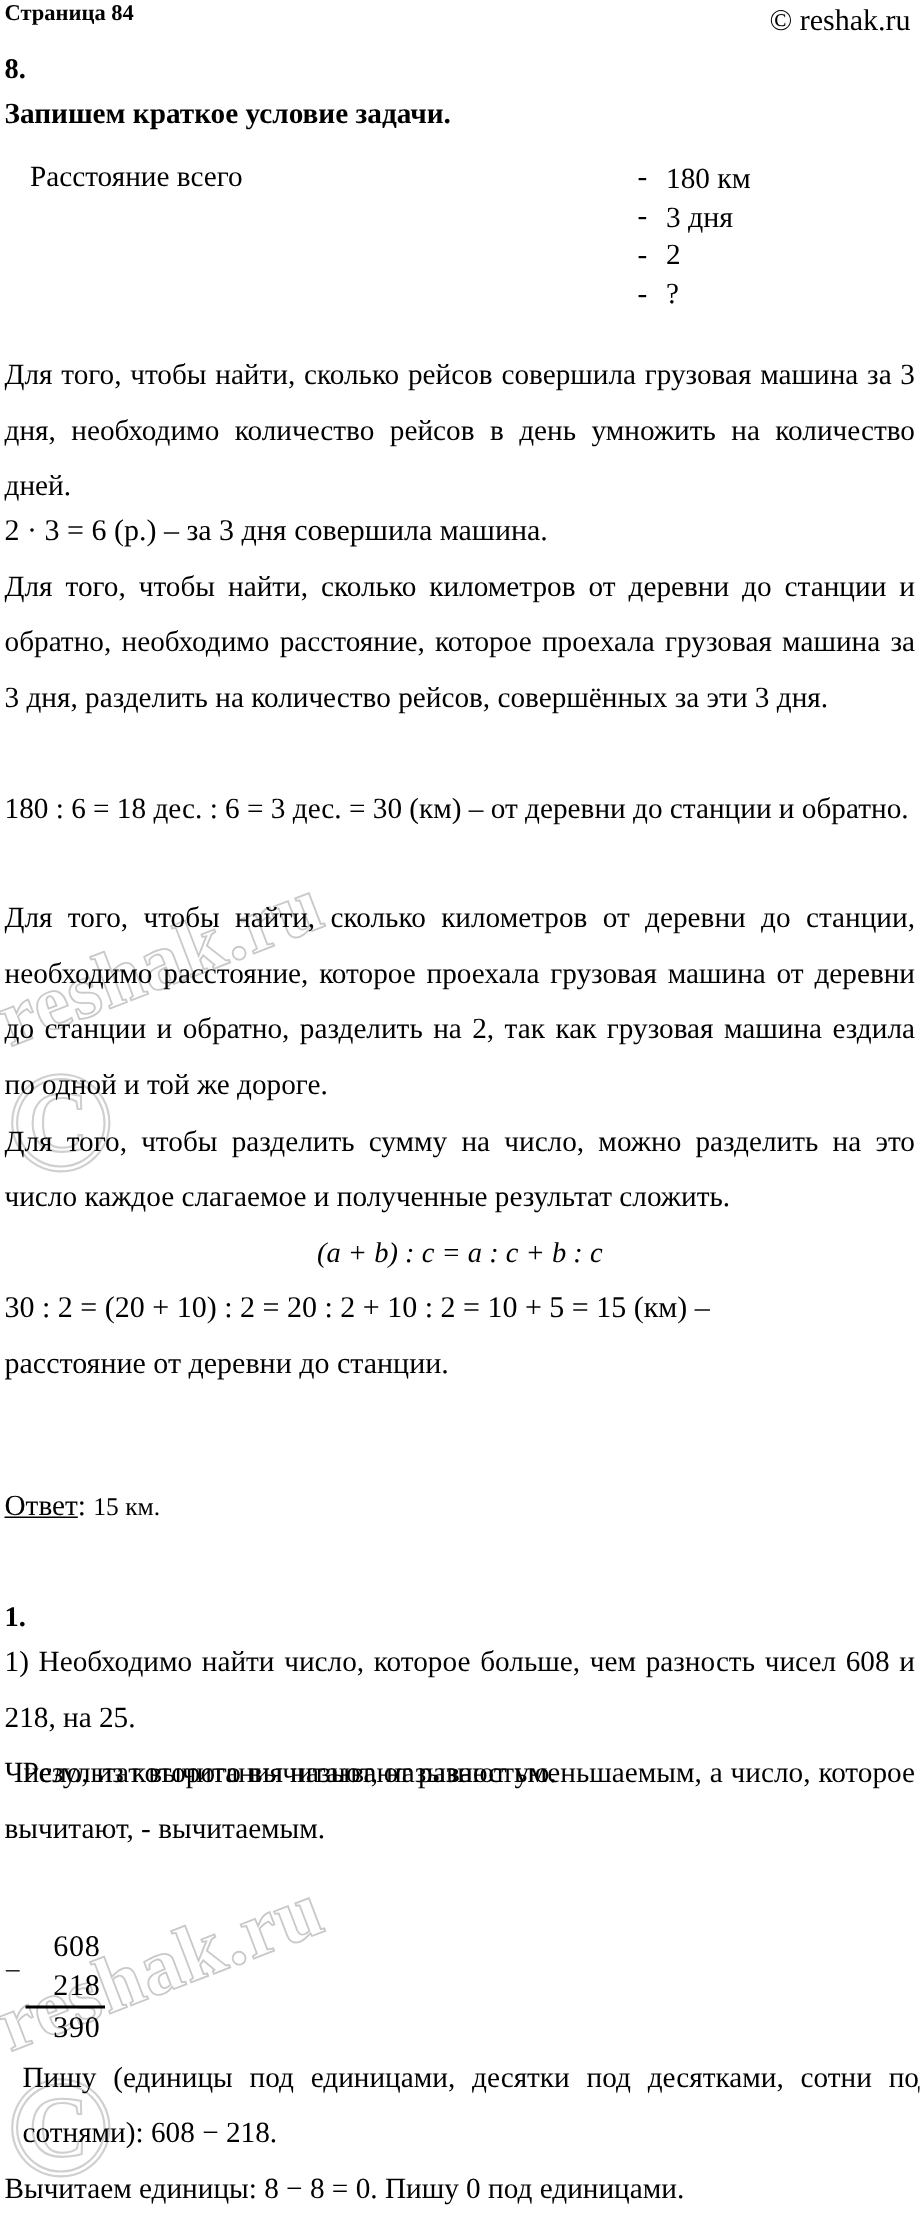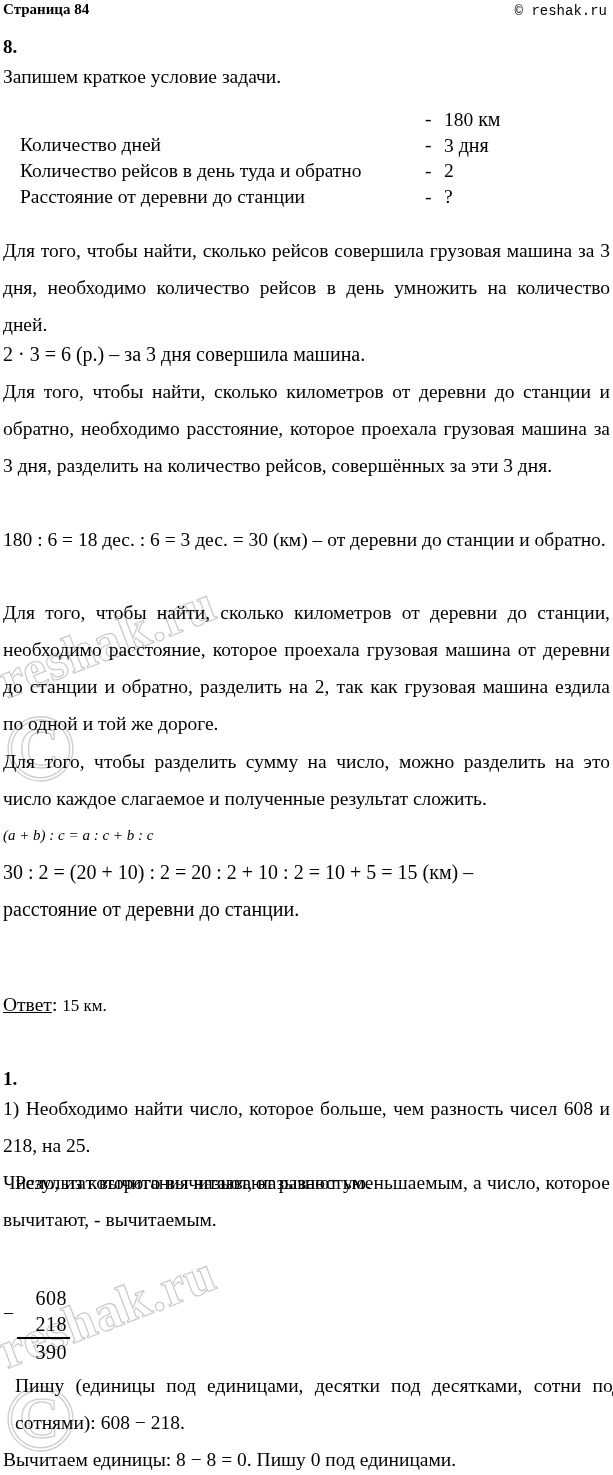--- a/index.html
+++ b/index.html
@@ -73,23 +73,22 @@
     top: 1px;
     font-size: 15px;
     font-weight: 700;
     letter-spacing: 0px;
     text-align: center;
   }
   .site-credit {
     position: absolute;
     right: 6px;
     top: 3px;
-    font-size: 14px;
-    white-space: nowrap;
-    font-family: Liberation Mono, monospace;
+    font-size: 20px;
+    white-space: nowrap;
   }
 
   .task-number {
     position: absolute;
     left: 3px;
     font-size: 19px;
     font-weight: 700;
   }
   #task8-num { top: 36px; }
   #task1-num { top: 1068px; }
@@ -142,21 +141,22 @@
   .math-line {
     position: absolute;
     left: 3px;
     width: 607px;
     font-size: 20px;
     line-height: 37px;
     white-space: nowrap;
   }
   .math-italic {
     font-style: italic;
-    font-size: 15px;
+    font-size: 19px;
+    text-align: center;
   }
 
   .answer-line {
     position: absolute;
     left: 3px;
     top: 986px;
     font-size: 19.5px;
     line-height: 37px;
   }
   .answer-label {
@@ -215,39 +215,37 @@
 
 <div class="page">
 
   <div class="header">
     <div class="page-title">Страница 84</div>
     <div class="site-credit">© reshak.ru</div>
   </div>
 
   <div class="task-number" id="task8-num">8.</div>
 
-  <div class="para nojust" style="top:58px;">Запишем краткое условие задачи.</div>
+  <div class="para nojust" style="top:58px;font-weight:bold;">Запишем краткое условие задачи.</div>
 
   <div class="cond-table">
     <div class="cond-row">
+      <span class="cond-label">Расстояние всего</span>
       <span class="cond-dash">-</span>
       <span class="cond-value"><span>180</span> <span class="unit">км</span></span>
     </div>
     <div class="cond-row">
-      <span class="cond-label">Количество дней</span>
       <span class="cond-dash">-</span>
       <span class="cond-value"><span>3</span> <span class="unit">дня</span></span>
     </div>
     <div class="cond-row">
-      <span class="cond-label">Количество рейсов в день туда и обратно</span>
       <span class="cond-dash">-</span>
       <span class="cond-value"><span>2</span></span>
     </div>
     <div class="cond-row">
-      <span class="cond-label">Расстояние от деревни до станции</span>
       <span class="cond-dash">-</span>
       <span class="cond-value"><span>?</span></span>
     </div>
   </div>
 
   <div class="para" style="top:232px;">Для того, чтобы найти, сколько рейсов совершила грузовая машина за 3 дня, необходимо количество рейсов в день умножить на количество дней.</div>
 
   <div class="math-line" style="top:336px;">2 · 3 = 6 (р.) – за 3 дня совершила машина.</div>
 
   <div class="para" style="top:373px;">Для того, чтобы найти, сколько километров от деревни до станции и обратно, необходимо расстояние, которое проехала грузовая машина за 3 дня, разделить на количество рейсов, совершённых за эти 3 дня.</div>

